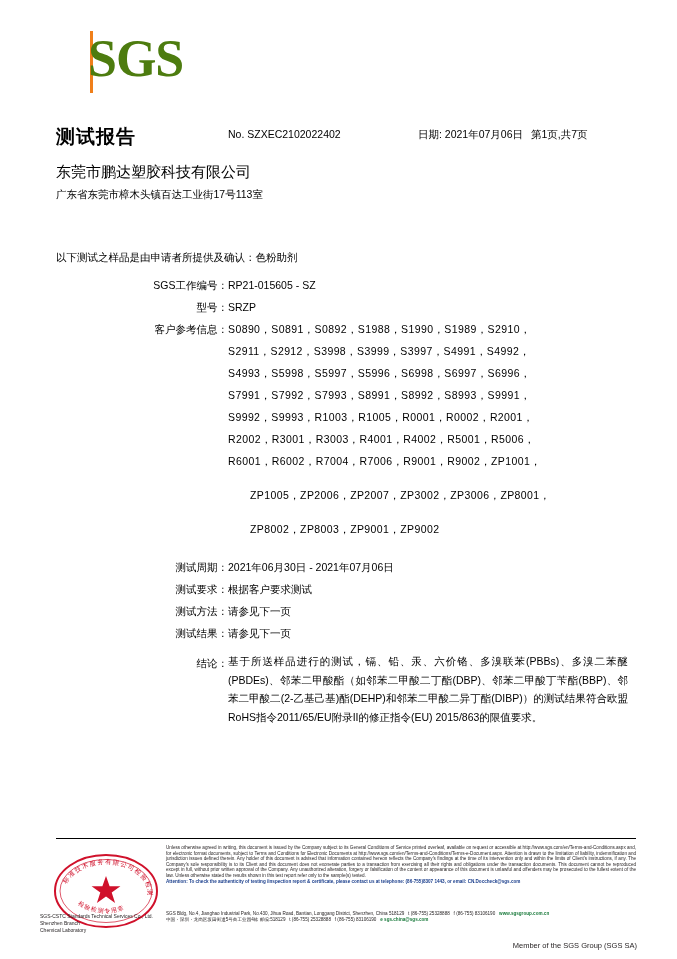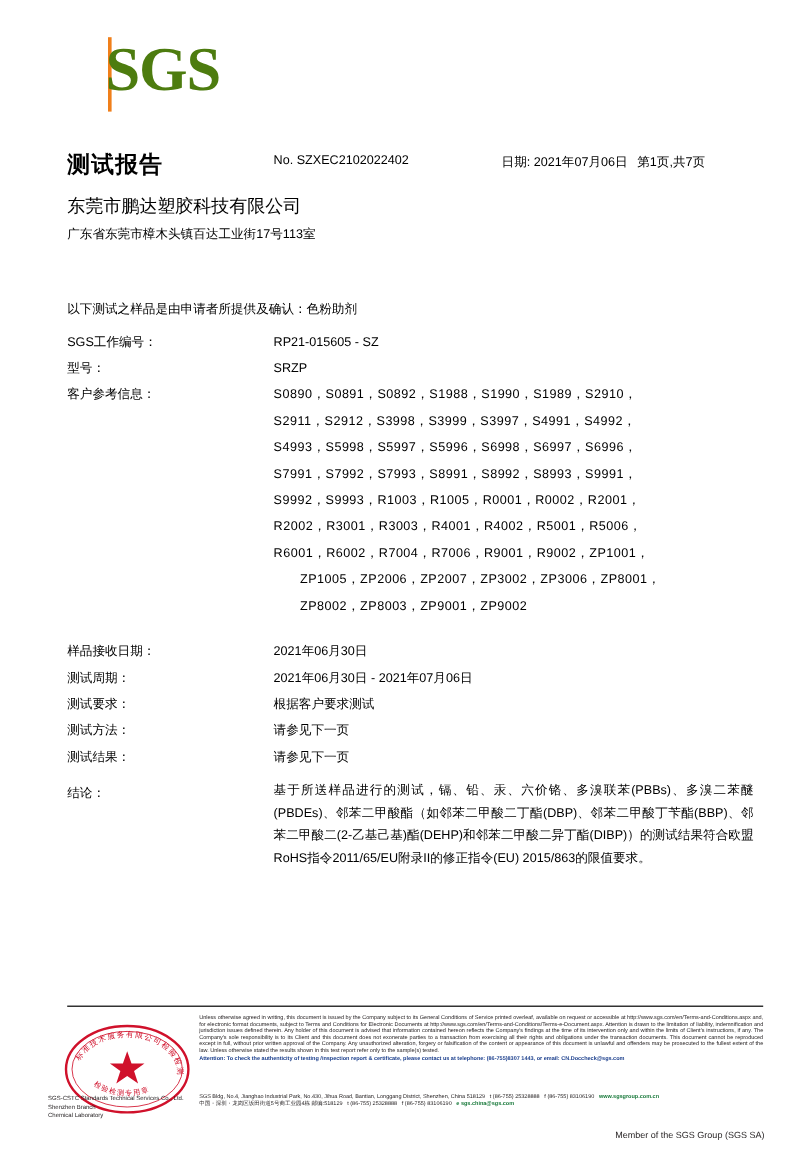--- a/index.html
+++ b/index.html
@@ -107,34 +107,36 @@
   }
   .field-row {
     display: flex;
     align-items: flex-start;
     margin-bottom: 0;
   }
   .field-label {
     width: 172px;
     flex: 0 0 172px;
     line-height: 22px;
+    text-align: right;
   }
   .field-value {
     flex: 1 1 auto;
     line-height: 22px;
   }
   .field-value-block {
     flex: 1 1 auto;
   }
   .ref-line {
     line-height: 22px;
     letter-spacing: 0.4px;
   }
   .ref-line.indent {
     padding-left: 22px;
+    margin-top: 12px;
   }
   .gap-sm { height: 8px; }
   .gap-md { height: 16px; }
   .conc-text {
     line-height: 18.5px;
     max-width: 400px;
     text-align: justify;
   }
 
   
@@ -240,24 +242,20 @@
         <div class="ref-line">S9992，S9993，R1003，R1005，R0001，R0002，R2001，</div>
         <div class="ref-line">R2002，R3001，R3003，R4001，R4002，R5001，R5006，</div>
         <div class="ref-line">R6001，R6002，R7004，R7006，R9001，R9002，ZP1001，</div>
         <div class="ref-line indent">ZP1005，ZP2006，ZP2007，ZP3002，ZP3006，ZP8001，</div>
         <div class="ref-line indent">ZP8002，ZP8003，ZP9001，ZP9002</div>
       </div>
     </div>
 
     <div class="gap-md"></div>
 
-    <div class="field-row">
-      <div class="field-label">样品接收日期：</div>
-      <div class="field-value">2021年06月30日</div>
-    </div>
     <div class="field-row">
       <div class="field-label">测试周期：</div>
       <div class="field-value">2021年06月30日 - 2021年07月06日</div>
     </div>
     <div class="field-row">
       <div class="field-label">测试要求：</div>
       <div class="field-value">根据客户要求测试</div>
     </div>
     <div class="field-row">
       <div class="field-label">测试方法：</div>

